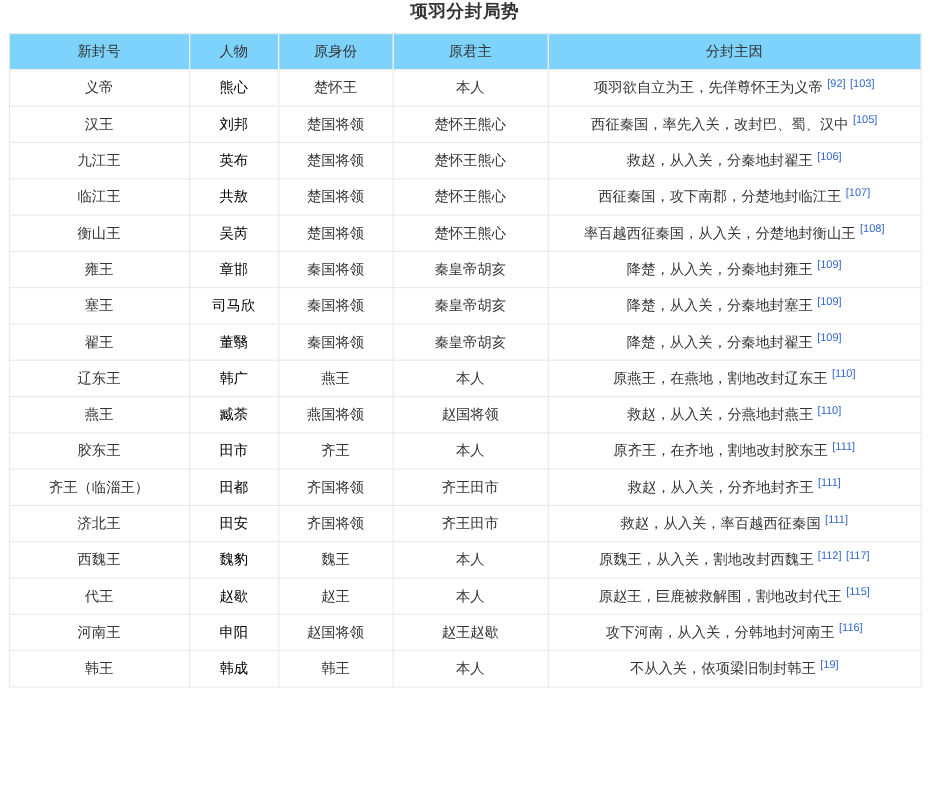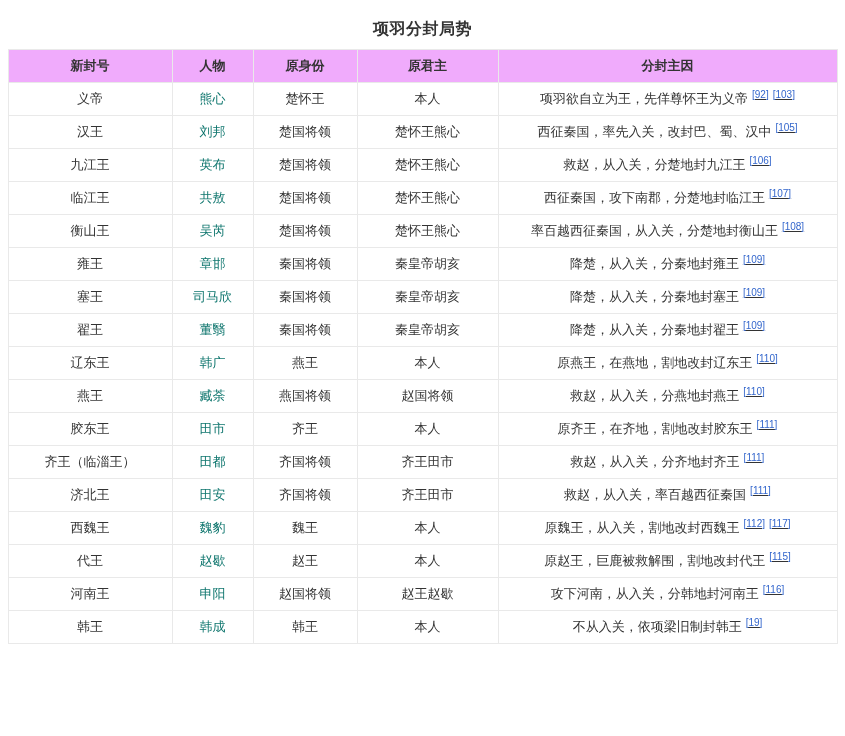--- a/index.html
+++ b/index.html
@@ -3,37 +3,37 @@
 <meta charset="utf-8">
 <style>
   html,body { margin:0; padding:0; background:#ffffff; }
   body {
     width:845px; height:736px; overflow:hidden;
     font-family:"Liberation Sans","DejaVu Sans",sans-serif;
     -webkit-font-smoothing:antialiased;
   }
   .page-title {
     text-align:center; font-weight:bold; font-size:16px; color:#333;
-    padding:19px 0 9px 0; letter-spacing:0.5px;
+    padding:0 0 9px 0; letter-spacing:0.5px;
   }
   table.enf {
     border-collapse:collapse; table-layout:fixed;
     width:829px; margin:0 auto;
   }
   table.enf th, table.enf td {
     border:1px solid #e9e9e9;
     text-align:center; vertical-align:middle;
     font-size:13px; color:#333;
     height:32px; padding:0 4px;
     overflow:hidden; white-space:nowrap;
   }
-  table.enf th { background:#f0abfc; font-weight:bold; }
-  .lnk { color:#0f766e; text-decoration:none; cursor:pointer; }
+  table.enf th { background:#7dd3fc; font-weight:normal; }
+  .lnk { color:#000000; text-decoration:none; cursor:pointer; }
   sup.ref {
-    font-size:10px; line-height:0; margin-left:4px;text-decoration:underline;
+    font-size:10px; line-height:0; margin-left:4px;
   }
   sup.ref a { color:#3366cc; text-decoration:none; cursor:pointer; }
 </style>
 </head>
 <body>
 
 <div>
   <div class="page-title">项羽分封局势</div>
 
   <table class="enf">
@@ -66,21 +66,21 @@
           <td><a class="lnk">刘邦</a></td>
           <td>楚国将领</td>
           <td><span>楚怀王熊心</span></td>
           <td><span>西征秦国，率先入关，改封巴、蜀、汉中</span><sup class="ref"><a>[105]</a></sup></td>
         </tr>
         <tr>
           <td>九江王</td>
           <td><a class="lnk">英布</a></td>
           <td>楚国将领</td>
           <td><span>楚怀王熊心</span></td>
-          <td><span>救赵，从入关，分楚地封九江王</span><sup class="ref"><a>[106]</a></sup></td>
+          <td><span>救赵，从入关，分秦地封翟王</span><sup class="ref"><a>[106]</a></sup></td>
         </tr>
         <tr>
           <td>临江王</td>
           <td><a class="lnk">共敖</a></td>
           <td>楚国将领</td>
           <td><span>楚怀王熊心</span></td>
           <td><span>西征秦国，攻下南郡，分楚地封临江王</span><sup class="ref"><a>[107]</a></sup></td>
         </tr>
         <tr>
           <td>衡山王</td>

